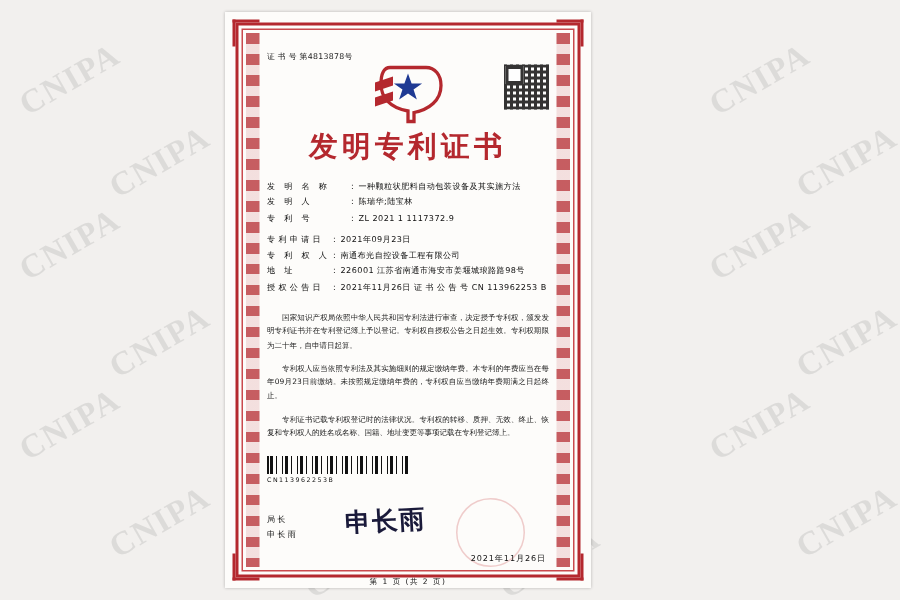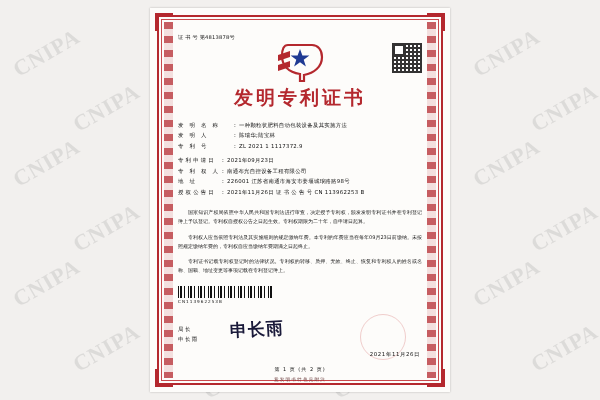--- a/index.html
+++ b/index.html
@@ -27,21 +27,21 @@
     font-family: "Liberation Serif", serif;
     transform: rotate(-30deg);
     white-space: nowrap;
     pointer-events: none;
   }
   
   #sheet {
     position: absolute;
     left: 150px;
     top: 8px;
-    width: 300px;
+    width: 244px;
     height: 384px;
     background: #fdfcfa;
     box-shadow: 0 0 2px rgba(0,0,0,0.25);
     overflow: hidden;
   }
   
   #frame-outer {
     position: absolute;
     left: 7px; top: 7px; right: 7px; bottom: 7px;
     border: 2px solid #b4282e;

